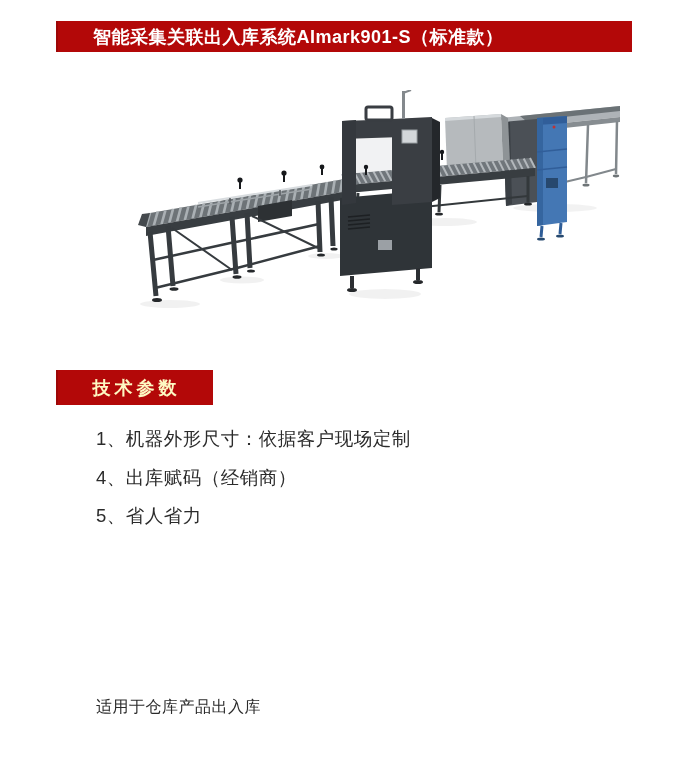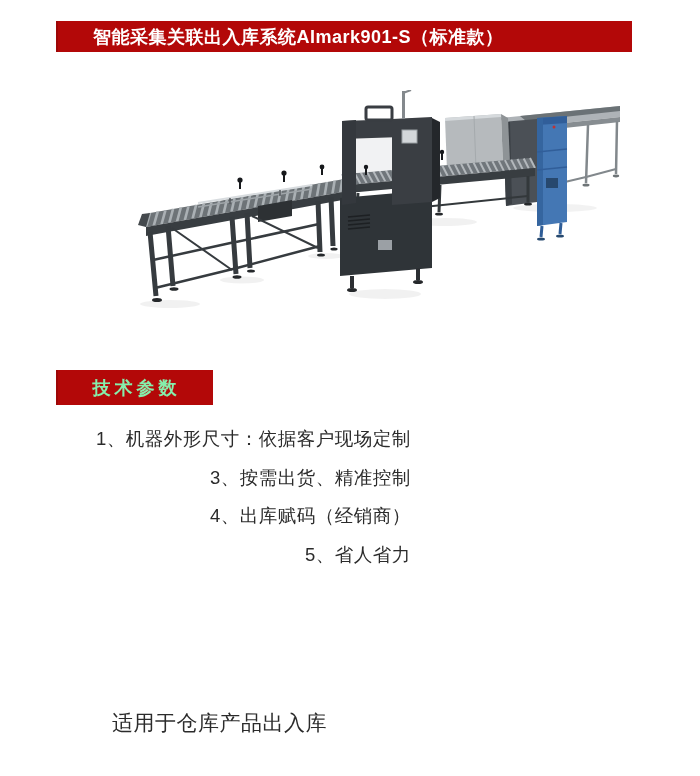--- a/index.html
+++ b/index.html
@@ -14,33 +14,33 @@
     color:#ffffff;font-weight:bold;font-size:18px;letter-spacing:0.5px;
     box-shadow:inset 2px 0 0 rgba(0,0,0,0.12);
   }
   .photo{
     position:absolute;left:80px;top:90px;width:540px;height:230px;
   }
   .photo svg{display:block;width:540px;height:230px;}
   .section-head{
     position:absolute;left:56px;width:157px;height:35px;background:#b30808;
     display:flex;align-items:center;justify-content:center;
-    color:#86efac;font-weight:bold;font-size:18px;letter-spacing:4px;text-indent:4px;
+    color:#fef9c3;font-weight:bold;font-size:18px;letter-spacing:4px;text-indent:4px;
     box-shadow:inset 2px 0 0 rgba(0,0,0,0.12);
   }
   .section-head.tech{top:370px;}
   .section-head.scope{top:637px;}
   .param-list{
     position:absolute;left:96px;top:429px;margin:0;padding:0;list-style:none;
   }
   .param-list li{
-    font-size:18.5px;line-height:19px;margin-bottom:19.5px;letter-spacing:0.5px;color:#2b2b2b;white-space:nowrap;text-align:right;
+    font-size:18.5px;line-height:19px;margin-bottom:19.5px;letter-spacing:0.5px;color:#2b2b2b;white-space:nowrap;
   }
   .scope-text{position:absolute;left:96px;top:692px;}
-  .scope-text p{margin:16px;font-size:21px;line-height:29px;letter-spacing:0.5px;color:#2b2b2b;white-space:nowrap;}
+  .scope-text p{margin:0;font-size:16px;line-height:29px;letter-spacing:0.5px;color:#2b2b2b;white-space:nowrap;}
 </style>
 </head>
 <body>
 
 <div class="page">
 
   <div class="banner">
     <span>智能采集关联出入库系统AImark901-S（标准款）</span>
   </div>
 
@@ -228,21 +228,20 @@
 
     </svg>
   </div>
 
   <div class="section-head tech">
     <span>技术参数</span>
   </div>
 
   <ul class="param-list">
     <li>1、机器外形尺寸：依据客户现场定制</li>
-    <li>3、按需出货、精准控制</li>
     <li>4、出库赋码（经销商）</li>
     <li>5、省人省力</li>
   </ul>
 
 
   <div class="scope-text">
     <p>适用于仓库产品出入库</p>
   </div>
 
 </div>

